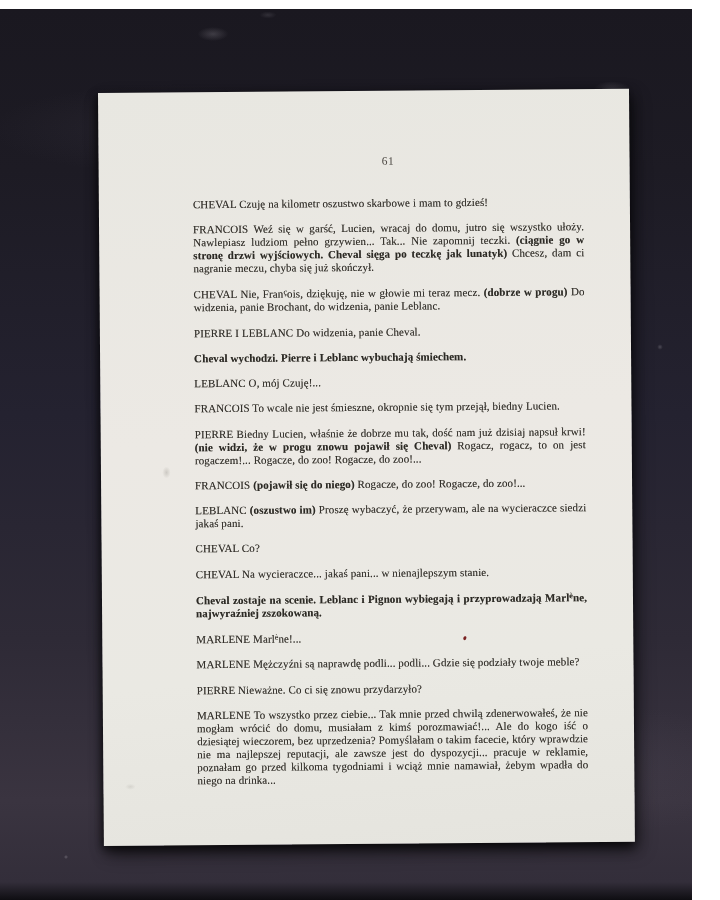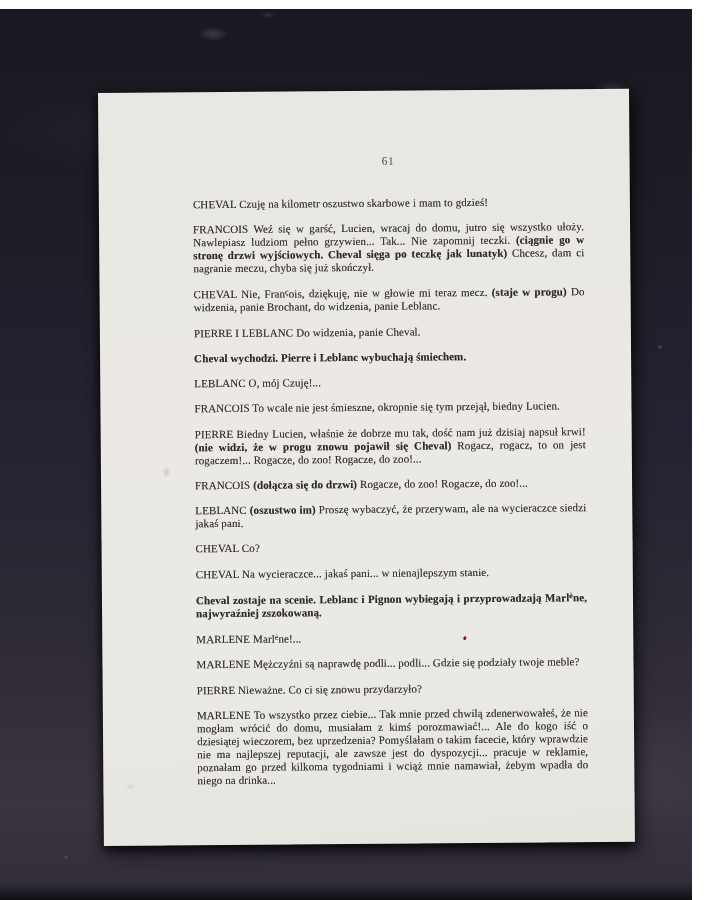--- a/index.html
+++ b/index.html
@@ -125,27 +125,27 @@
 
   <div class="paper">
     <div class="smudge-margin"></div>
     <div class="smudge-paper-low"></div>
 
     <div class="text-col">
       <div class="page-number">61</div>
       <div class="script">
           <p><span>CHEVAL Czuję na kilometr oszustwo skarbowe i mam to gdzieś!</span></p>
           <p><span>FRANCOIS Weź się w garść, Lucien, wracaj do domu, jutro się wszystko ułoży. Nawlepiasz ludziom pełno grzywien... Tak... Nie zapomnij teczki. </span><span class="bold">(ciągnie go w stronę drzwi wyjściowych. Cheval sięga po teczkę jak lunatyk)</span><span> Chcesz, dam ci nagranie meczu, chyba się już skończył.</span></p>
-          <p><span>CHEVAL Nie, Fran</span><span class="sup">ç</span><span>ois, dziękuję, nie w głowie mi teraz mecz. </span><span class="bold">(staje w progu)</span><span> Do widzenia, panie Brochant, do widzenia, panie Leblanc.</span></p>
+          <p><span>CHEVAL Nie, Fran</span><span class="sup">ç</span><span>ois, dziękuję, nie w głowie mi teraz mecz. </span><span class="bold">(dobrze w progu)</span><span> Do widzenia, panie Brochant, do widzenia, panie Leblanc.</span></p>
           <p><span>PIERRE I LEBLANC Do widzenia, panie Cheval.</span></p>
           <p><span class="bold">Cheval wychodzi. Pierre i Leblanc wybuchają śmiechem.</span></p>
           <p><span>LEBLANC O, mój Czuję!...</span></p>
           <p><span>FRANCOIS To wcale nie jest śmieszne, okropnie się tym przejął, biedny Lucien.</span></p>
           <p><span>PIERRE Biedny Lucien, właśnie że dobrze mu tak, dość nam już dzisiaj napsuł krwi! </span><span class="bold">(nie widzi, że w progu znowu pojawił się Cheval)</span><span> Rogacz, rogacz, to on jest rogaczem!... Rogacze, do zoo! Rogacze, do zoo!...</span></p>
-          <p><span>FRANCOIS </span><span class="bold">(dołącza się do drzwi)</span><span> Rogacze, do zoo! Rogacze, do zoo!...</span></p>
+          <p><span>FRANCOIS </span><span class="bold">(pojawił się do niego)</span><span> Rogacze, do zoo! Rogacze, do zoo!...</span></p>
           <p><span>LEBLANC </span><span class="bold">(oszustwo im)</span><span> Proszę wybaczyć, że przerywam, ale na wycieraczce siedzi jakaś pani.</span></p>
           <p><span>CHEVAL Co?</span></p>
           <p><span>CHEVAL Na wycieraczce... jakaś pani... w nienajlepszym stanie.</span></p>
           <p><span class="bold">Cheval zostaje na scenie. Leblanc i Pignon wybiegają i przyprowadzają Marl</span><span class="bold sup">è</span><span class="bold">ne, najwyraźniej zszokowaną.</span></p>
           <p><span>MARLENE Marl</span><span class="sup">è</span><span>ne!...</span></p>
           <p><span>MARLENE Mężczyźni są naprawdę podli... podli... Gdzie się podziały twoje meble?</span></p>
           <p><span>PIERRE Nieważne. Co ci się znowu przydarzyło?</span></p>
           <p><span>MARLENE To wszystko przez ciebie... Tak mnie przed chwilą zdenerwowałeś, że nie mogłam wrócić do domu, musiałam z kimś porozmawiać!... Ale do kogo iść o dziesiątej wieczorem, bez uprzedzenia? Pomyślałam o takim facecie, który wprawdzie nie ma najlepszej reputacji, ale zawsze jest do dyspozycji... pracuje w reklamie, poznałam go przed kilkoma tygodniami i wciąż mnie namawiał, żebym wpadła do niego na drinka...</span></p>
         </div>
     </div>

